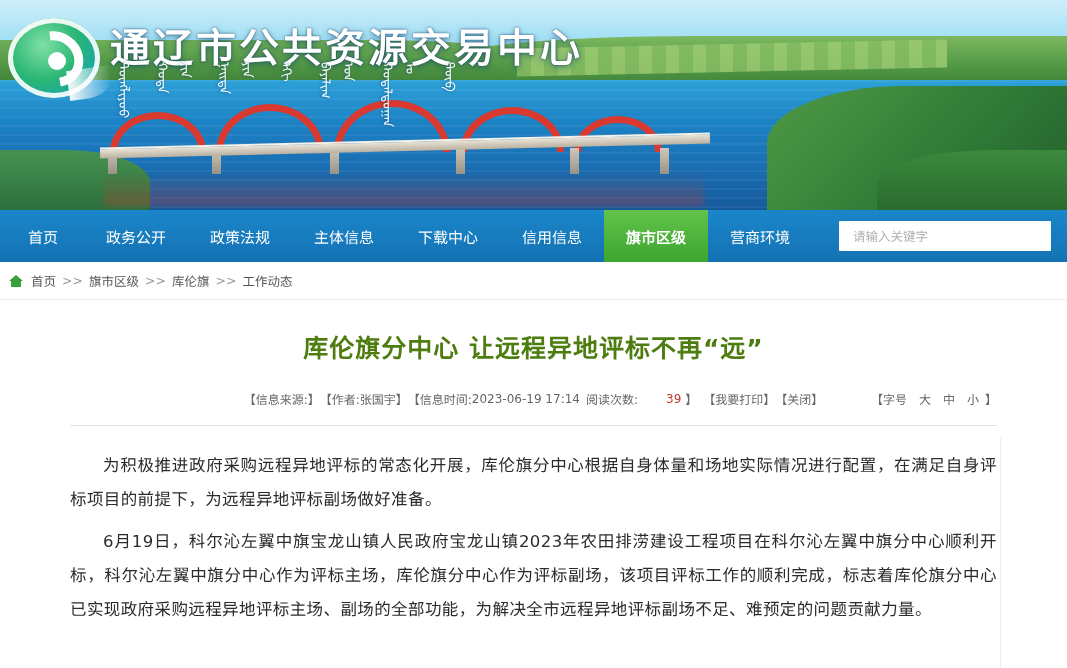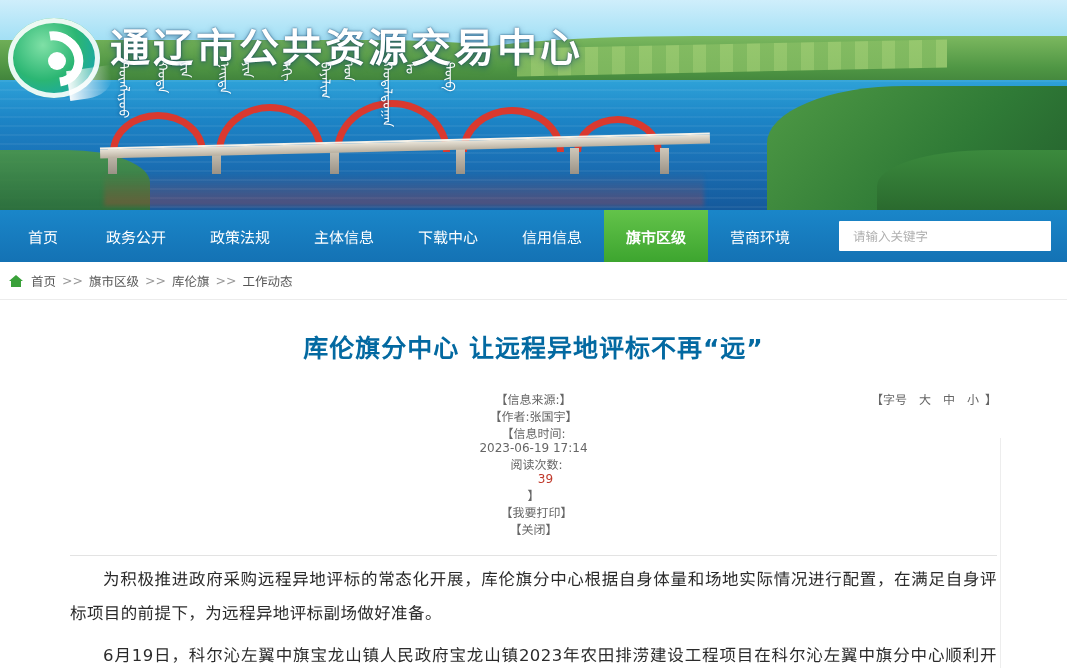--- a/index.html
+++ b/index.html
@@ -229,55 +229,54 @@
   
   .article {
     width: 1067px;
     padding: 0 34px;
   }
   .art-title {
     text-align: center;
     font-family: "DejaVu Sans", "Liberation Sans", sans-serif;
     font-size: 25px;
     font-weight: bold;
-    color: #0369a1;
+    color: #4d7c0f;
     margin: 28px 0 0 0;
     letter-spacing: 1px;
   }
   .meta-row {
     margin-top: 26px;
     display: flex;
     align-items: center;
     justify-content: center;
     font-size: 12px;
     color: #666;
     font-family: "DejaVu Sans", "Liberation Sans", sans-serif;
     position: relative;
-    flex-direction: column;
   }
   .meta-main { white-space: nowrap; }
   .meta-link { color: #666; cursor: pointer; }
   .meta-count { color: #c0392b; padding: 0 4px; margin-left: 24px; }
   .fontsize-box {
     position: absolute;
     right: 36px;
     top: 0;
     display: flex;
     align-items: center;
     gap: 12px;
     font-size: 12px;
     color: #666;
     white-space: nowrap;
   }
   .fs-opt { cursor: pointer; }
 
   .body-box {
     margin: 18px 36px 16px 36px;
     border-top: 1px solid #e3e3e3;
-    padding-top: 7px;
+    padding-top: 23px;
   }
   .body-box p {
     margin: 0 0 8px 0;
     font-family: "DejaVu Sans", "Liberation Sans", sans-serif;
     font-size: 16.5px;
     line-height: 34px;
     color: #2b2b2b;
     text-align: justify;
     text-indent: 2em;
     letter-spacing: .4px;

